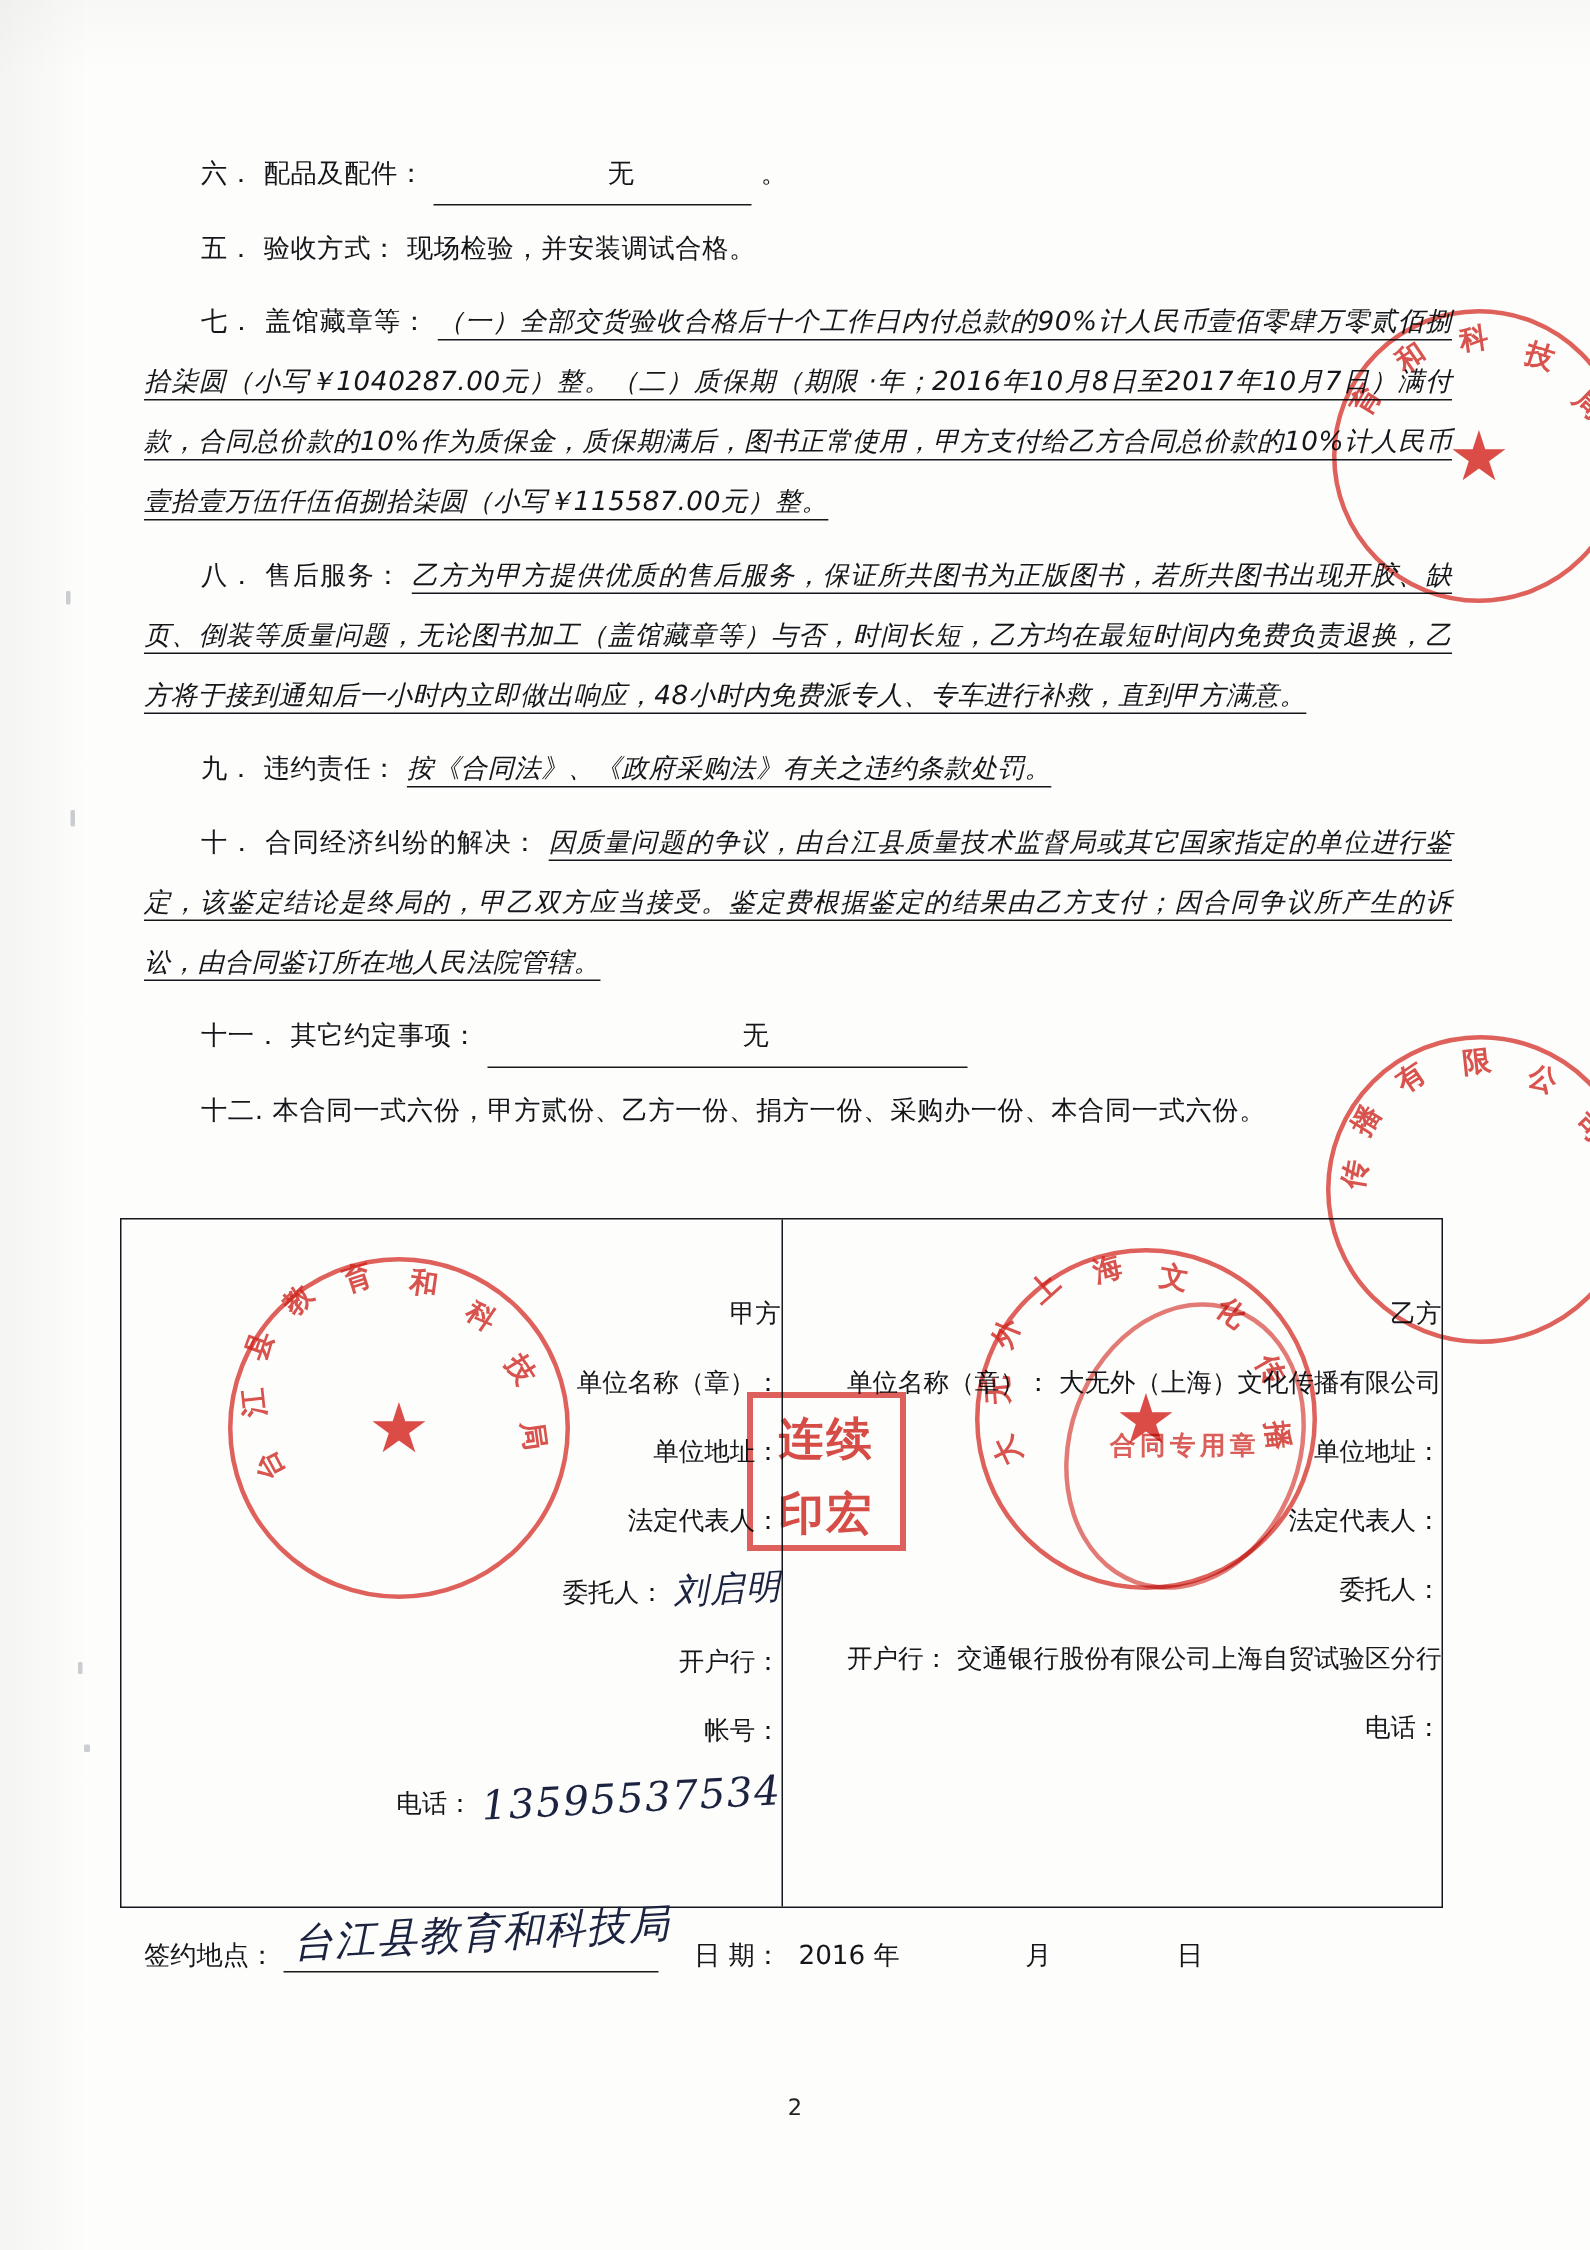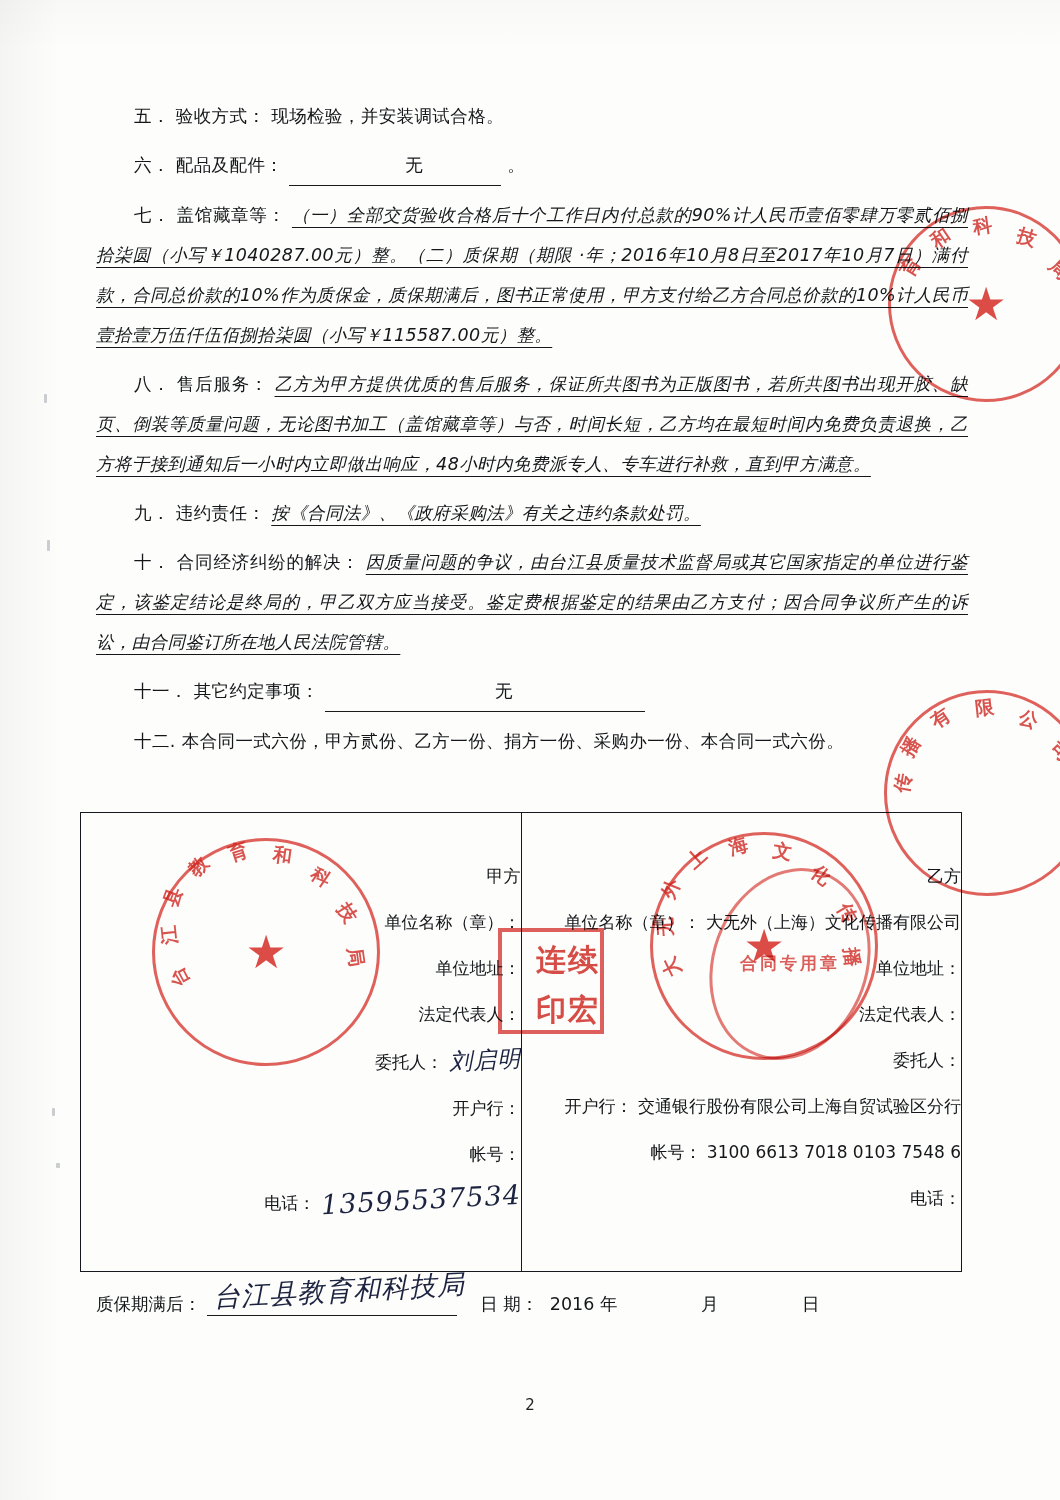--- a/index.html
+++ b/index.html
@@ -172,21 +172,21 @@
     position: absolute;
     left: 498px;
     top: 928px;
     width: 106px;
     height: 106px;
     border: 4px solid rgba(212, 36, 30, 0.72);
     color: rgba(206, 32, 26, 0.8);
     font-size: 30px;
     font-weight: bold;
     line-height: 50px;
-    text-align: right;
+    text-align: center;
     letter-spacing: 2px;
     padding-top: 3px;
     box-sizing: border-box;
     mix-blend-mode: multiply;
     pointer-events: none;
   }
   .seal-oval {
     position: absolute;
     left: 712px;
     top: 866px;
@@ -223,33 +223,33 @@
   <div class="paper-tint"></div>
 
   <div class="speck" style="left:44px;top:394px;width:3px;height:9px;"></div>
   <div class="speck" style="left:47px;top:540px;width:3px;height:11px;"></div>
   <div class="speck" style="left:52px;top:1108px;width:3px;height:8px;"></div>
   <div class="speck" style="left:56px;top:1163px;width:4px;height:5px;"></div>
 
   <div class="content">
 
     <p class="para indent">
-      <span>五．</span>
-      <span>验收方式：</span>
-      <span>现场检验，并安装调试合格。</span>
-    </p>
-
-    <p class="para indent">
       <span>六．</span>
       <span>配品及配件：</span>
       <span class="blank-line" style="width:212px;">无</span>
       <span>。</span>
     </p>
 
     <p class="para indent">
+      <span>五．</span>
+      <span>验收方式：</span>
+      <span>现场检验，并安装调试合格。</span>
+    </p>
+
+    <p class="para indent">
       <span>七．</span>
       <span>盖馆藏章等：</span>
       <span class="u">（一）全部交货验收合格后十个工作日内付总款的90%计人民币壹佰零肆万零贰佰捌拾柒圆（小写￥1040287.00元）整。（二）质保期（期限 ·年；2016年10月8日至2017年10月7日）满付款，合同总价款的10%作为质保金，质保期满后，图书正常使用，甲方支付给乙方合同总价款的10%计人民币壹拾壹万伍仟伍佰捌拾柒圆（小写￥115587.00元）整。</span>
     </p>
 
     <p class="para indent">
       <span>八．</span>
       <span>售后服务：</span>
       <span class="u">乙方为甲方提供优质的售后服务，保证所共图书为正版图书，若所共图书出现开胶、缺页、倒装等质量问题，无论图书加工（盖馆藏章等）与否，时间长短，乙方均在最短时间内免费负责退换，乙方将于接到通知后一小时内立即做出响应，48小时内免费派专人、专车进行补救，直到甲方满意。</span>
     </p>
@@ -327,32 +327,28 @@
       </div>
       <div class="tbl-line">
         <span>委托人：</span>
         <span></span>
       </div>
       <div class="tbl-line">
         <span>开户行：</span>
         <span>交通银行股份有限公司上海自贸试验区分行</span>
       </div>
       <div class="tbl-line">
-        <span>帐号：</span>
-        <span>3100 6613 7018 0103 7548 6</span>
-      </div>
-      <div class="tbl-line">
         <span>电话：</span>
         <span></span>
       </div>
     </div>
   </div>
 
   <div class="signline">
-    <span>质保期满后：</span>
+    <span>签约地点：</span>
     <span class="sign-blank">
       <span class="hand">台江县教育和科技局</span>
     </span>
     <span style="margin-left:18px;">日    期：</span>
     <span style="margin-left:6px;">2016 年</span>
     <span style="margin-left:78px;">月</span>
     <span style="margin-left:78px;">日</span>
   </div>
 
   <div class="pagenum">2</div>

